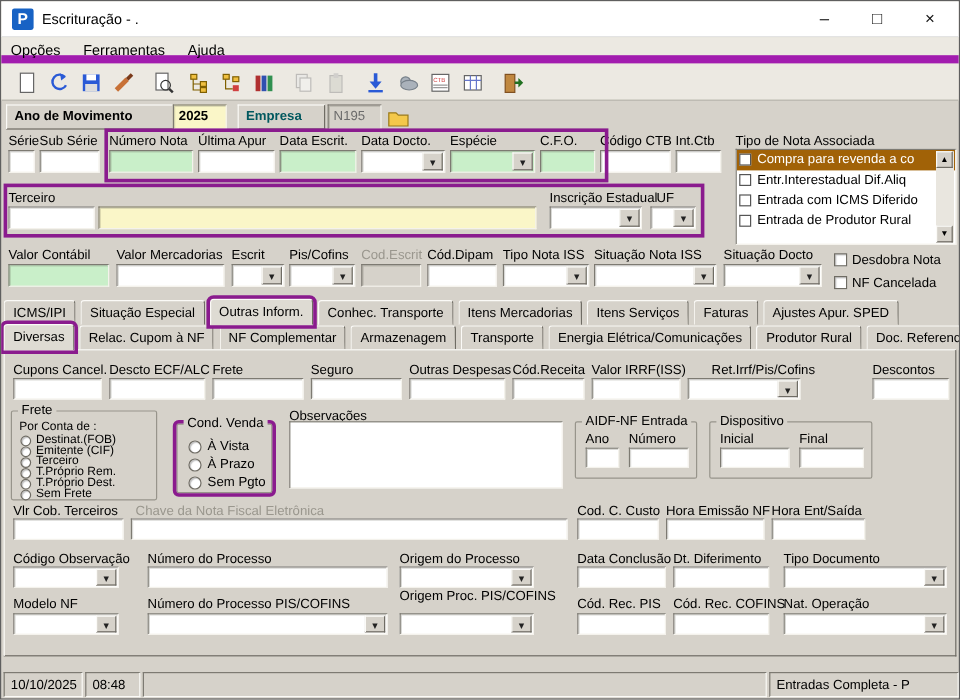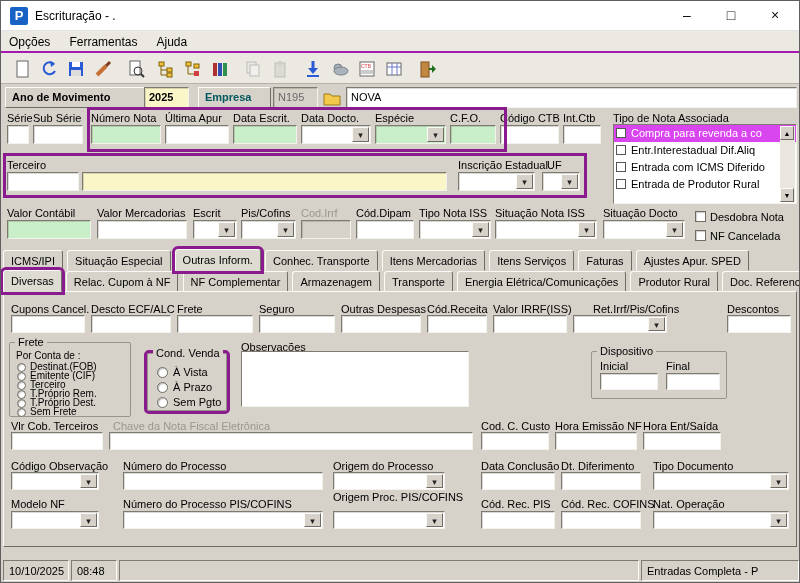--- a/index.html
+++ b/index.html
@@ -2,21 +2,21 @@
 <html><head>
 <meta charset="utf-8">
 <style>
 *{margin:0;padding:0;box-sizing:border-box}
 html,body{background:#9a9a9a}
 #win{position:relative;width:800px;height:583px;background:#d6d2ca;font-family:"Liberation Sans",sans-serif;font-size:11px;color:#000;overflow:hidden;border:1px solid #5f5f5f}
 .titlebar{position:absolute;left:0;top:0;width:100%;height:30px;background:#fff;border-bottom:1px solid #e3e3e3}
 .appicon{position:absolute;left:9px;top:6px;width:18px;height:18px;background:#1762c4;color:#fff;font-weight:bold;font-size:13px;text-align:center;line-height:18px;border-radius:2px}
 .wtitle{position:absolute;left:34px;top:8px;font-size:12px;white-space:nowrap}
 .wbtn{position:absolute;top:0;width:44px;height:29px;text-align:center;line-height:29px;font-size:14px;color:#111}
-.menubar{position:absolute;left:0;top:30px;width:100%;height:22px;background:#ece9e2;border-bottom:2px solid #a21caf}
+.menubar{position:absolute;left:0;top:30px;width:100%;height:22px;background:#ece9e2;border-bottom:7px solid #a21caf}
 .mitem{display:inline-block;padding:4px 8px;font-size:12px}
 .toolbar{position:absolute;left:0;top:52px;width:100%;height:31px;background:#ece9e2;border-bottom:1px solid #b4b1a9}
 .tbtn{position:absolute;top:3px;width:25px;height:25px;display:flex;align-items:center;justify-content:center}
 .hpanel{position:absolute;height:21px;background:#d6d2ca;border:1px solid;border-color:#fbfaf7 #6f6c64 #6f6c64 #fbfaf7;font-weight:bold;padding:3px 6px;white-space:nowrap}
 .lbl{position:absolute;white-space:nowrap}
 .lbl.gray{color:#9a978e}
 .tb{position:absolute;height:19px;background:#fff;border:1px solid;border-color:#7d7a72 #f4f2ec #f4f2ec #7d7a72;box-shadow:inset 1px 1px 0 rgba(80,80,70,.22);padding:3px 4px;overflow:hidden;white-space:nowrap}
 .tb.green{background:#c9efc9}
 .tb.yellow{background:#faf6c8}
 .tb.dis{background:#d6d2ca;color:#6b6b6b}
@@ -26,21 +26,21 @@
 .radio{position:absolute;width:11px;height:11px;border-radius:50%;background:#fff;border:1px solid #6f6c64;box-shadow:inset 1px 1px 1px rgba(0,0,0,.25)}
 .cb{position:absolute;width:11px;height:11px;background:#fff;border:1px solid #6f6c64;box-shadow:inset 1px 1px 1px rgba(0,0,0,.2)}
 .tabrow{position:absolute;left:2px;white-space:nowrap}
 .tab{display:inline-block;height:21px;line-height:21px;padding:0 7px;background:#d6d2ca;border:1px solid;border-color:#fbfaf7 #6f6c64 transparent #fbfaf7;border-radius:3px 3px 0 0;margin-right:1px;vertical-align:bottom;position:relative}
 .tab.active{background:#dedbd3;height:22px;z-index:2}
 .panel{position:absolute;left:2px;top:290px;width:794px;height:256px;background:#d6d2ca;border:1px solid;border-color:#fbfaf7 #6f6c64 #6f6c64 #fbfaf7}
 .ta{position:absolute;background:#fff;border:1px solid;border-color:#7d7a72 #f4f2ec #f4f2ec #7d7a72}
 .list{position:absolute;background:#fff;border:1px solid;border-color:#7d7a72 #f4f2ec #f4f2ec #7d7a72;overflow:hidden}
 .li{position:relative;height:17px;line-height:17px;padding-left:17px;overflow:hidden;white-space:nowrap}
 .li .lcb{position:absolute;left:2px;top:3px;width:10px;height:10px;background:#fff;border:1px solid #555}
-.li.sel{background:#d946ef;color:#fff}
+.li.sel{background:#a16207;color:#fff}
 .vsb{position:absolute;top:1px;right:1px;bottom:1px;width:15px;background:#e9e6df}
 .vsb .ar{position:absolute;left:0;width:14px;height:14px;background:#d6d2ca;border:1px solid;border-color:#fbfaf7 #6f6c64 #6f6c64 #fbfaf7;font-size:7px;text-align:center;line-height:13px}
 .sp{position:absolute;height:21px;border:1px solid;border-color:#7d7a72 #fbfaf7 #fbfaf7 #7d7a72;padding:4px 5px;white-space:nowrap;overflow:hidden}
 .annot{position:absolute;border:3px solid #8a1b8e;z-index:6;pointer-events:none}
 .outl{outline:3px solid #8a1b8e;z-index:5}
 .small{font-size:10px}
 </style>
 </head>
 <body>
 
@@ -164,21 +164,20 @@
 
   <div class="hpanel" style="left:4px;top:86px;width:144px">Ano de Movimento</div>
   <div class="tb yellow" style="left:143px;top:86px;width:45px;height:21px;font-weight:bold">2025</div>
   <div class="hpanel" style="left:197px;top:86px;width:73px;color:#00585e">Empresa</div>
   <div class="tb dis" style="left:272px;top:86px;width:45px;height:21px">N195</div>
   <div class="tbtn" style="left:320px;top:87px;width:22px;height:20px">
       <svg width="18" height="15">
         <path d="M1 3h6l2 2h8v9H1z" fill="#f4c84a" stroke="#9a7a1a"></path>
       </svg>
     </div>
-  <div class="tb" style="left:345px;top:86px;width:451px;height:21px">NOVA</div>
 
   <div class="lbl" style="left:6px;top:111px">Série</div>
   <div class="lbl" style="left:32px;top:111px">Sub Série</div>
   <div class="lbl" style="left:90px;top:111px">Número Nota</div>
   <div class="lbl" style="left:164px;top:111px">Última Apur</div>
   <div class="lbl" style="left:232px;top:111px">Data Escrit.</div>
   <div class="lbl" style="left:300px;top:111px">Data Docto.</div>
   <div class="lbl" style="left:374px;top:111px">Espécie</div>
   <div class="lbl" style="left:449px;top:111px">C.F.O.</div>
   <div class="lbl" style="left:499px;top:111px">Código CTB</div>
@@ -212,21 +211,21 @@
   <div class="tb yellow" style="left:81px;top:171px;width:365px"></div>
   <div class="lbl" style="left:457px;top:158px">Inscrição Estadual</div>
   <div class="tb combo" style="left:457px;top:171px;width:77px"></div>
   <div class="lbl" style="left:546px;top:158px">UF</div>
   <div class="tb combo" style="left:541px;top:171px;width:38px"></div>
 
   <div class="lbl" style="left:6px;top:206px">Valor Contábil</div>
   <div class="lbl" style="left:96px;top:206px">Valor Mercadorias</div>
   <div class="lbl" style="left:192px;top:206px">Escrit</div>
   <div class="lbl" style="left:240px;top:206px">Pis/Cofins</div>
-  <div class="lbl gray" style="left:300px;top:206px">Cod.Irrf</div>
+  <div class="lbl gray" style="left:300px;top:206px">Cod.Escrit</div>
   <div class="lbl" style="left:355px;top:206px">Cód.Dipam</div>
   <div class="lbl" style="left:418px;top:206px">Tipo Nota ISS</div>
   <div class="lbl" style="left:494px;top:206px">Situação Nota ISS</div>
   <div class="lbl" style="left:602px;top:206px">Situação Docto</div>
   <div class="tb green" style="left:6px;top:219px;width:84px"></div>
   <div class="tb" style="left:96px;top:219px;width:90px"></div>
   <div class="tb combo" style="left:192px;top:219px;width:44px"></div>
   <div class="tb combo" style="left:240px;top:219px;width:55px"></div>
   <div class="tb dis" style="left:300px;top:219px;width:50px"></div>
   <div class="tb" style="left:355px;top:219px;width:58px"></div>
@@ -303,20 +302,27 @@
     <div class="lbl" style="left:25px;top:12px">À Vista</div>
     <span class="radio" style="left:9px;top:28px"></span>
     <div class="lbl" style="left:25px;top:27px">À Prazo</div>
     <span class="radio" style="left:9px;top:43px"></span>
     <div class="lbl" style="left:25px;top:42px">Sem Pgto</div>
   </div>
 
   <div class="lbl" style="left:240px;top:340px">Observações</div>
   <div class="ta" style="left:240px;top:350px;width:228px;height:56px"></div>
 
+  <div class="grp" style="left:478px;top:350px;width:102px;height:48px">
+    <span class="cap">AIDF-NF Entrada</span>
+    <div class="lbl" style="left:8px;top:8px">Ano</div>
+    <div class="lbl" style="left:44px;top:8px">Número</div>
+    <div class="tb" style="left:8px;top:21px;width:28px;height:17px"></div>
+    <div class="tb" style="left:44px;top:21px;width:50px;height:17px"></div>
+  </div>
 
   <div class="grp" style="left:590px;top:350px;width:136px;height:48px">
     <span class="cap">Dispositivo</span>
     <div class="lbl" style="left:8px;top:8px">Inicial</div>
     <div class="lbl" style="left:74px;top:8px">Final</div>
     <div class="tb" style="left:8px;top:21px;width:58px;height:17px"></div>
     <div class="tb" style="left:74px;top:21px;width:54px;height:17px"></div>
   </div>
 
   <div class="lbl" style="left:10px;top:419px">Vlr Cob. Terceiros</div>

